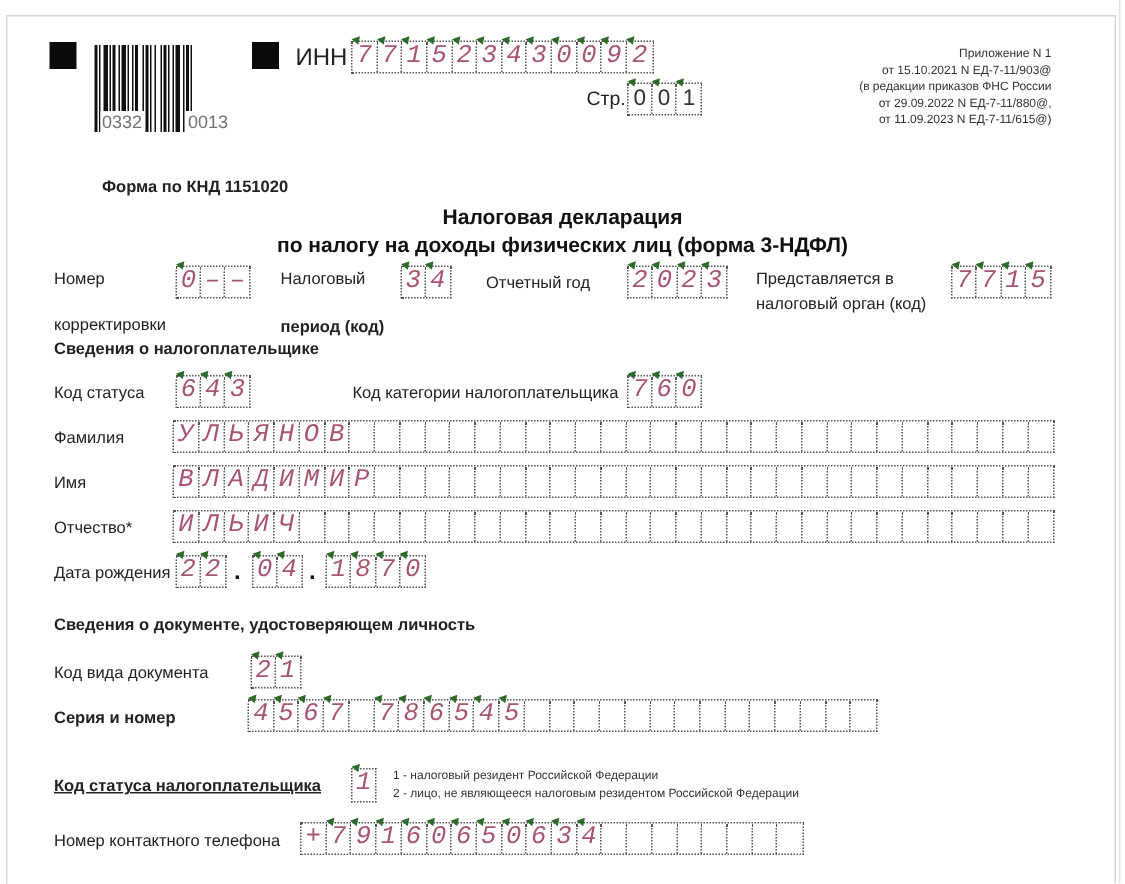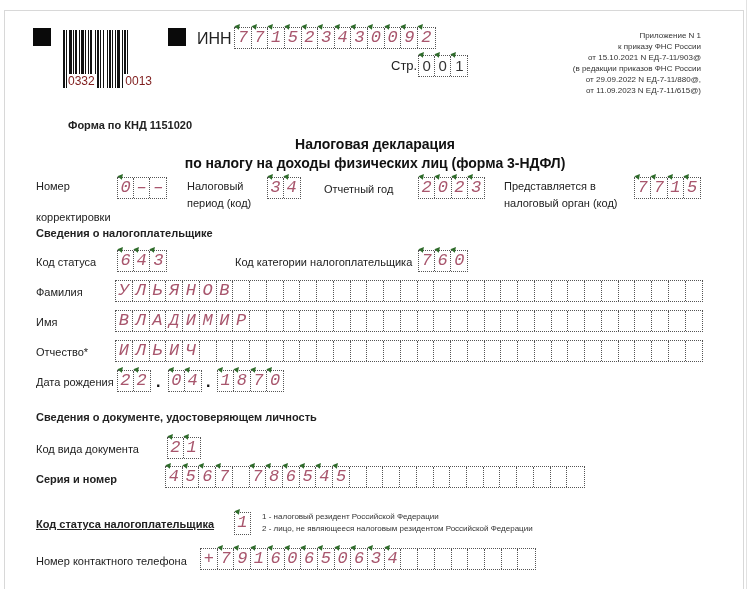--- a/index.html
+++ b/index.html
@@ -6,21 +6,21 @@
   body { width:750px; height:589px; position:relative; overflow:hidden;
          font-family:"Liberation Sans", sans-serif; color:#222; }
   .page { position:absolute; left:4px; top:10px; width:738px; height:600px;
           border-left:1px solid #d8d8d8; border-top:1px solid #d8d8d8; border-right:1px solid #d8d8d8; }
   .right-edge { position:absolute; left:746px; top:0; width:1px; height:589px; background:#e2e2e2; }
   .abs { position:absolute; }
   .marker { position:absolute; width:18px; height:18px; background:#0a0a0a; }
   .barcode { position:absolute; left:63px; top:30px; width:93px; height:58px; }
   .barcode .bars { position:absolute; left:0; top:0; width:93px; height:58px; display:flex; align-items:flex-start; }
   .barcode .nums { position:absolute; left:4px; bottom:0; width:86px; height:14px; display:flex; justify-content:space-between; font-size:12px; line-height:14px; }
-  .barcode .nums span { background:#fff; padding:0 1px; color:#7f1d1d;text-align:center; }
+  .barcode .nums span { background:#fff; padding:0 1px; color:#737373;text-align:center; }
   .lbl { position:absolute; font-size:11px; line-height:14px; color:#222; }
   .lbl-bold { font-weight:bold; }
   .small { font-size:8px; line-height:11px; color:#333; text-align:right; }
   .title { position:absolute; left:0; width:750px; text-align:center; font-weight:bold; font-size:14px; color:#111; }
   .cells { position:absolute; display:flex; height:22px; border:1px dotted #555; box-sizing:border-box; }
   .cell { width:16.8px; height:100%; box-sizing:border-box; border-right:1px dotted #555; position:relative;
           font-family:"Liberation Mono", monospace; font-style:italic; font-size:17px; line-height:20px;
           color:#a8566d; text-align:center; }
   .cell:last-child { border-right:none; }
   .cell.tick::before { content:""; position:absolute; left:0px; top:-3px; width:0; height:0;
@@ -109,21 +109,20 @@
 
 <div class="lbl" style="left:391px;top:59px;font-size:13px;">Стр.</div>
 <div class="cells" style="left: 418px; top: 55px; width: 50.4px;">
     <div class="cell plain tick">0</div>
     <div class="cell plain tick">0</div>
     <div class="cell plain tick">1</div>
   </div>
 
 <div class="abs small" style="left:520px;top:30px;width:181px;">
   <div>Приложение N 1</div>
-  <div>к приказу ФНС России</div>
   <div>от 15.10.2021 N ЕД-7-11/903@</div>
   <div>(в редакции приказов ФНС России</div>
   <div>от 29.09.2022 N ЕД-7-11/880@,</div>
   <div>от 11.09.2023 N ЕД-7-11/615@)</div>
 </div>
 
 <div class="lbl lbl-bold" style="left:68px;top:118px;">Форма по КНД 1151020</div>
 
 <div class="title" style="top:136px;">Налоговая декларация</div>
 <div class="title" style="top:155px;">по налогу на доходы физических лиц (форма 3-НДФЛ)</div>
@@ -133,21 +132,21 @@
   <div style="margin-top:17px;">корректировки</div>
 </div>
 <div class="cells" style="left: 117px; top: 177px; width: 50.4px;">
     <div class="cell tick">0</div>
     <div class="cell">–</div>
     <div class="cell">–</div>
   </div>
 
 <div class="lbl" style="left:187px;top:179px;">
   <div>Налоговый</div>
-  <div style="margin-top:3px;">период (код)</div>
+  <div style="margin-top:18px;font-weight:bold;">период (код)</div>
 </div>
 <div class="cells" style="left: 267px; top: 177px; width: 33.6px;">
     <div class="cell tick">3</div>
     <div class="cell tick">4</div>
   </div>
 
 <div class="lbl" style="left:324px;top:182px;">Отчетный год</div>
 <div class="cells" style="left: 418px; top: 177px; width: 67.2px;">
     <div class="cell tick">2</div>
     <div class="cell tick">0</div>

